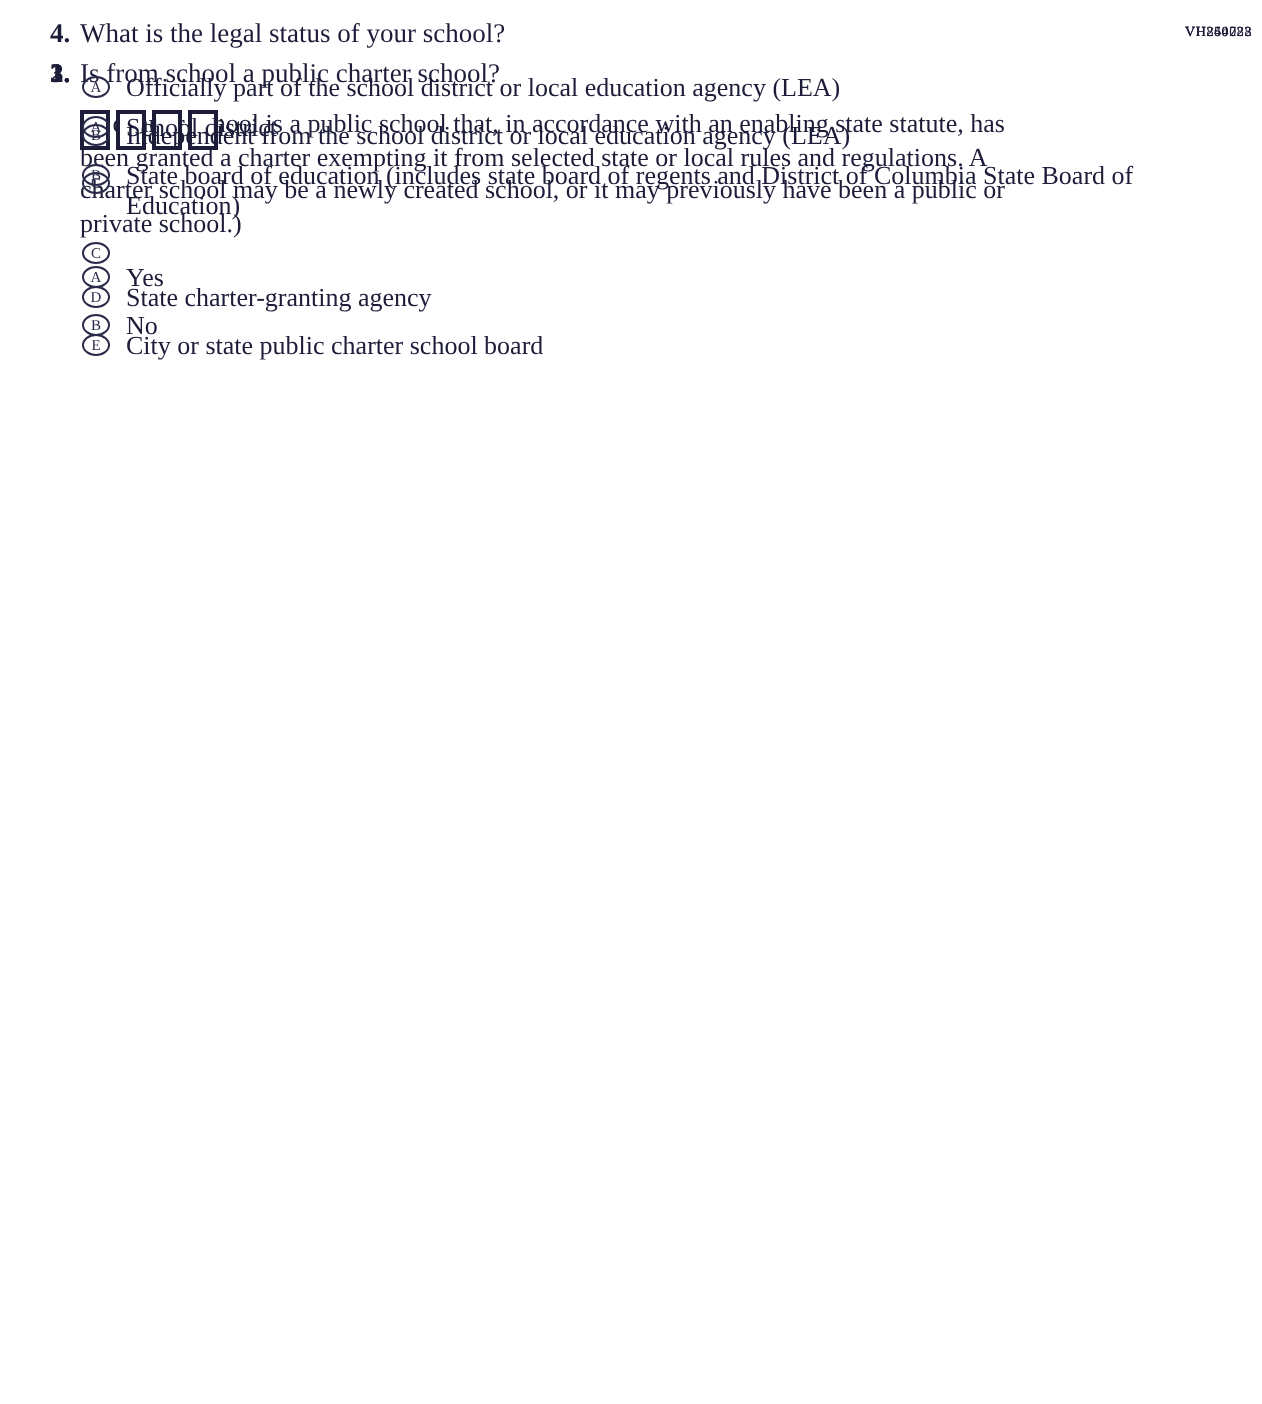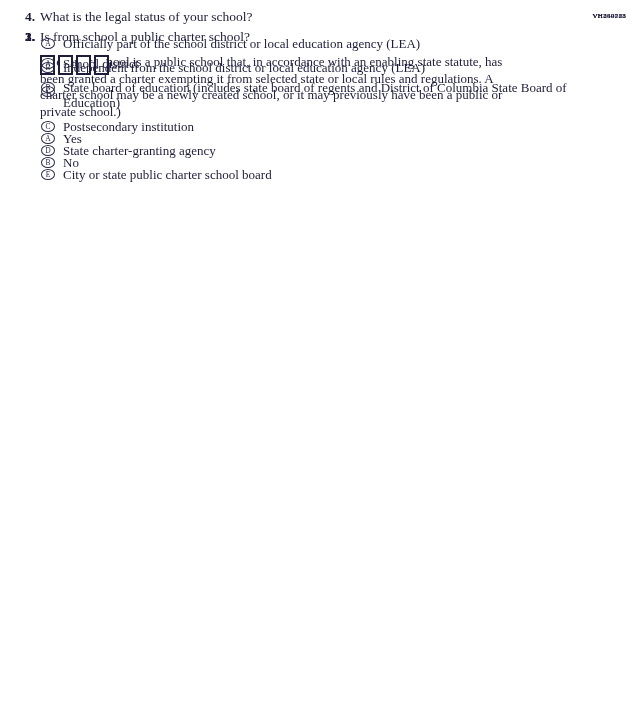--- a/index.html
+++ b/index.html
@@ -120,21 +120,20 @@
     <div class="option">
       <span class="bubble">A</span>
       <span class="option-label">School district</span>
     </div>
     <div class="option">
       <span class="bubble">B</span>
       <span class="option-label">State board of education (includes state board of regents and District of Columbia State Board of Education)</span>
     </div>
     <div class="option">
       <span class="bubble">C</span>
-      <span class="option-label">Postsecondary institution</span>
     </div>
     <div class="option">
       <span class="bubble">D</span>
       <span class="option-label">State charter-granting agency</span>
     </div>
     <div class="option">
       <span class="bubble">E</span>
       <span class="option-label">City or state public charter school board</span>
     </div>
   </div>

